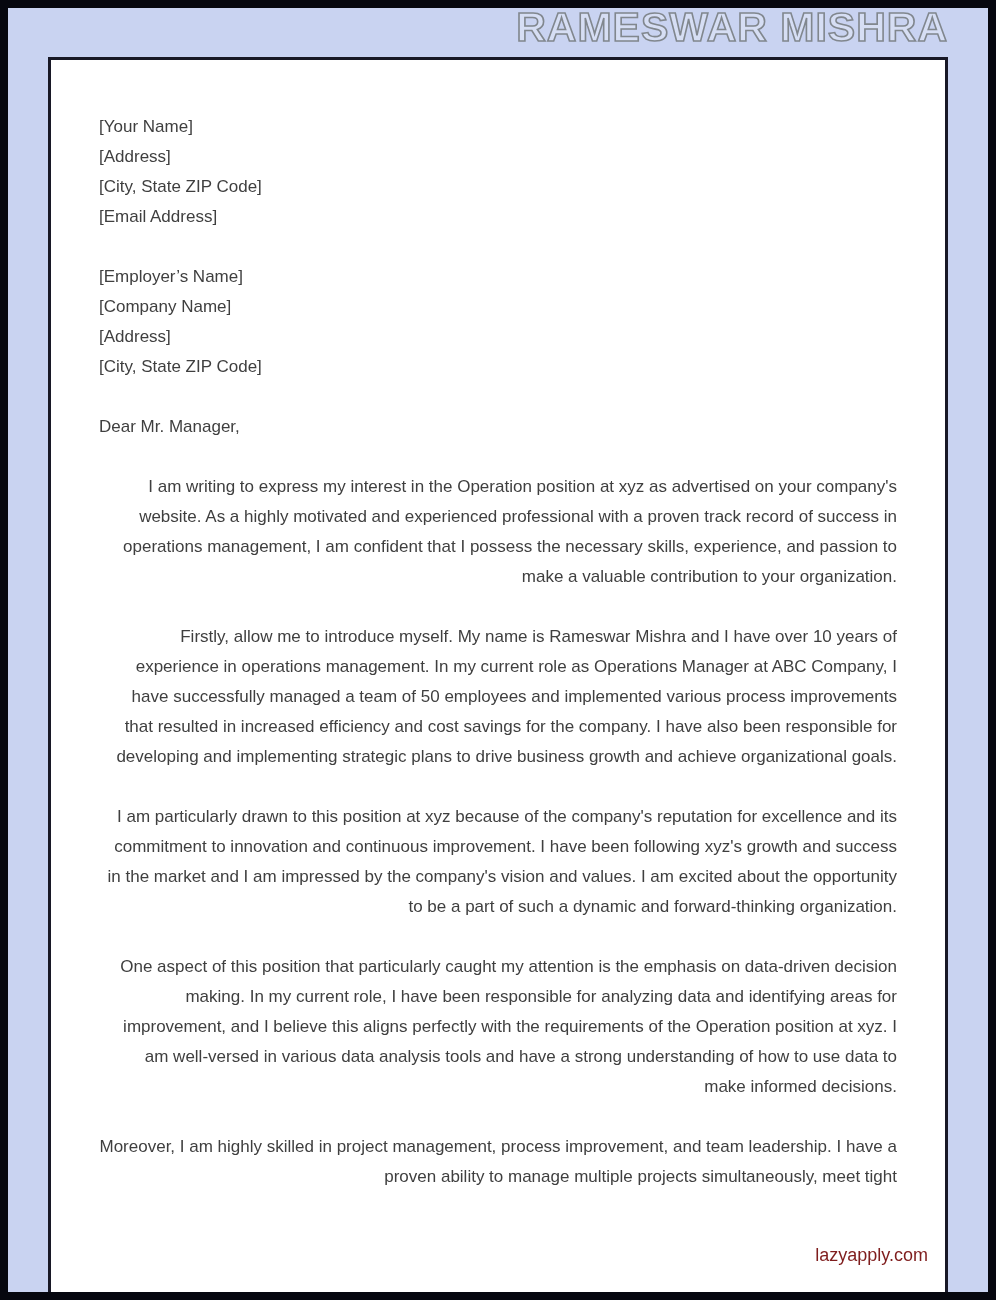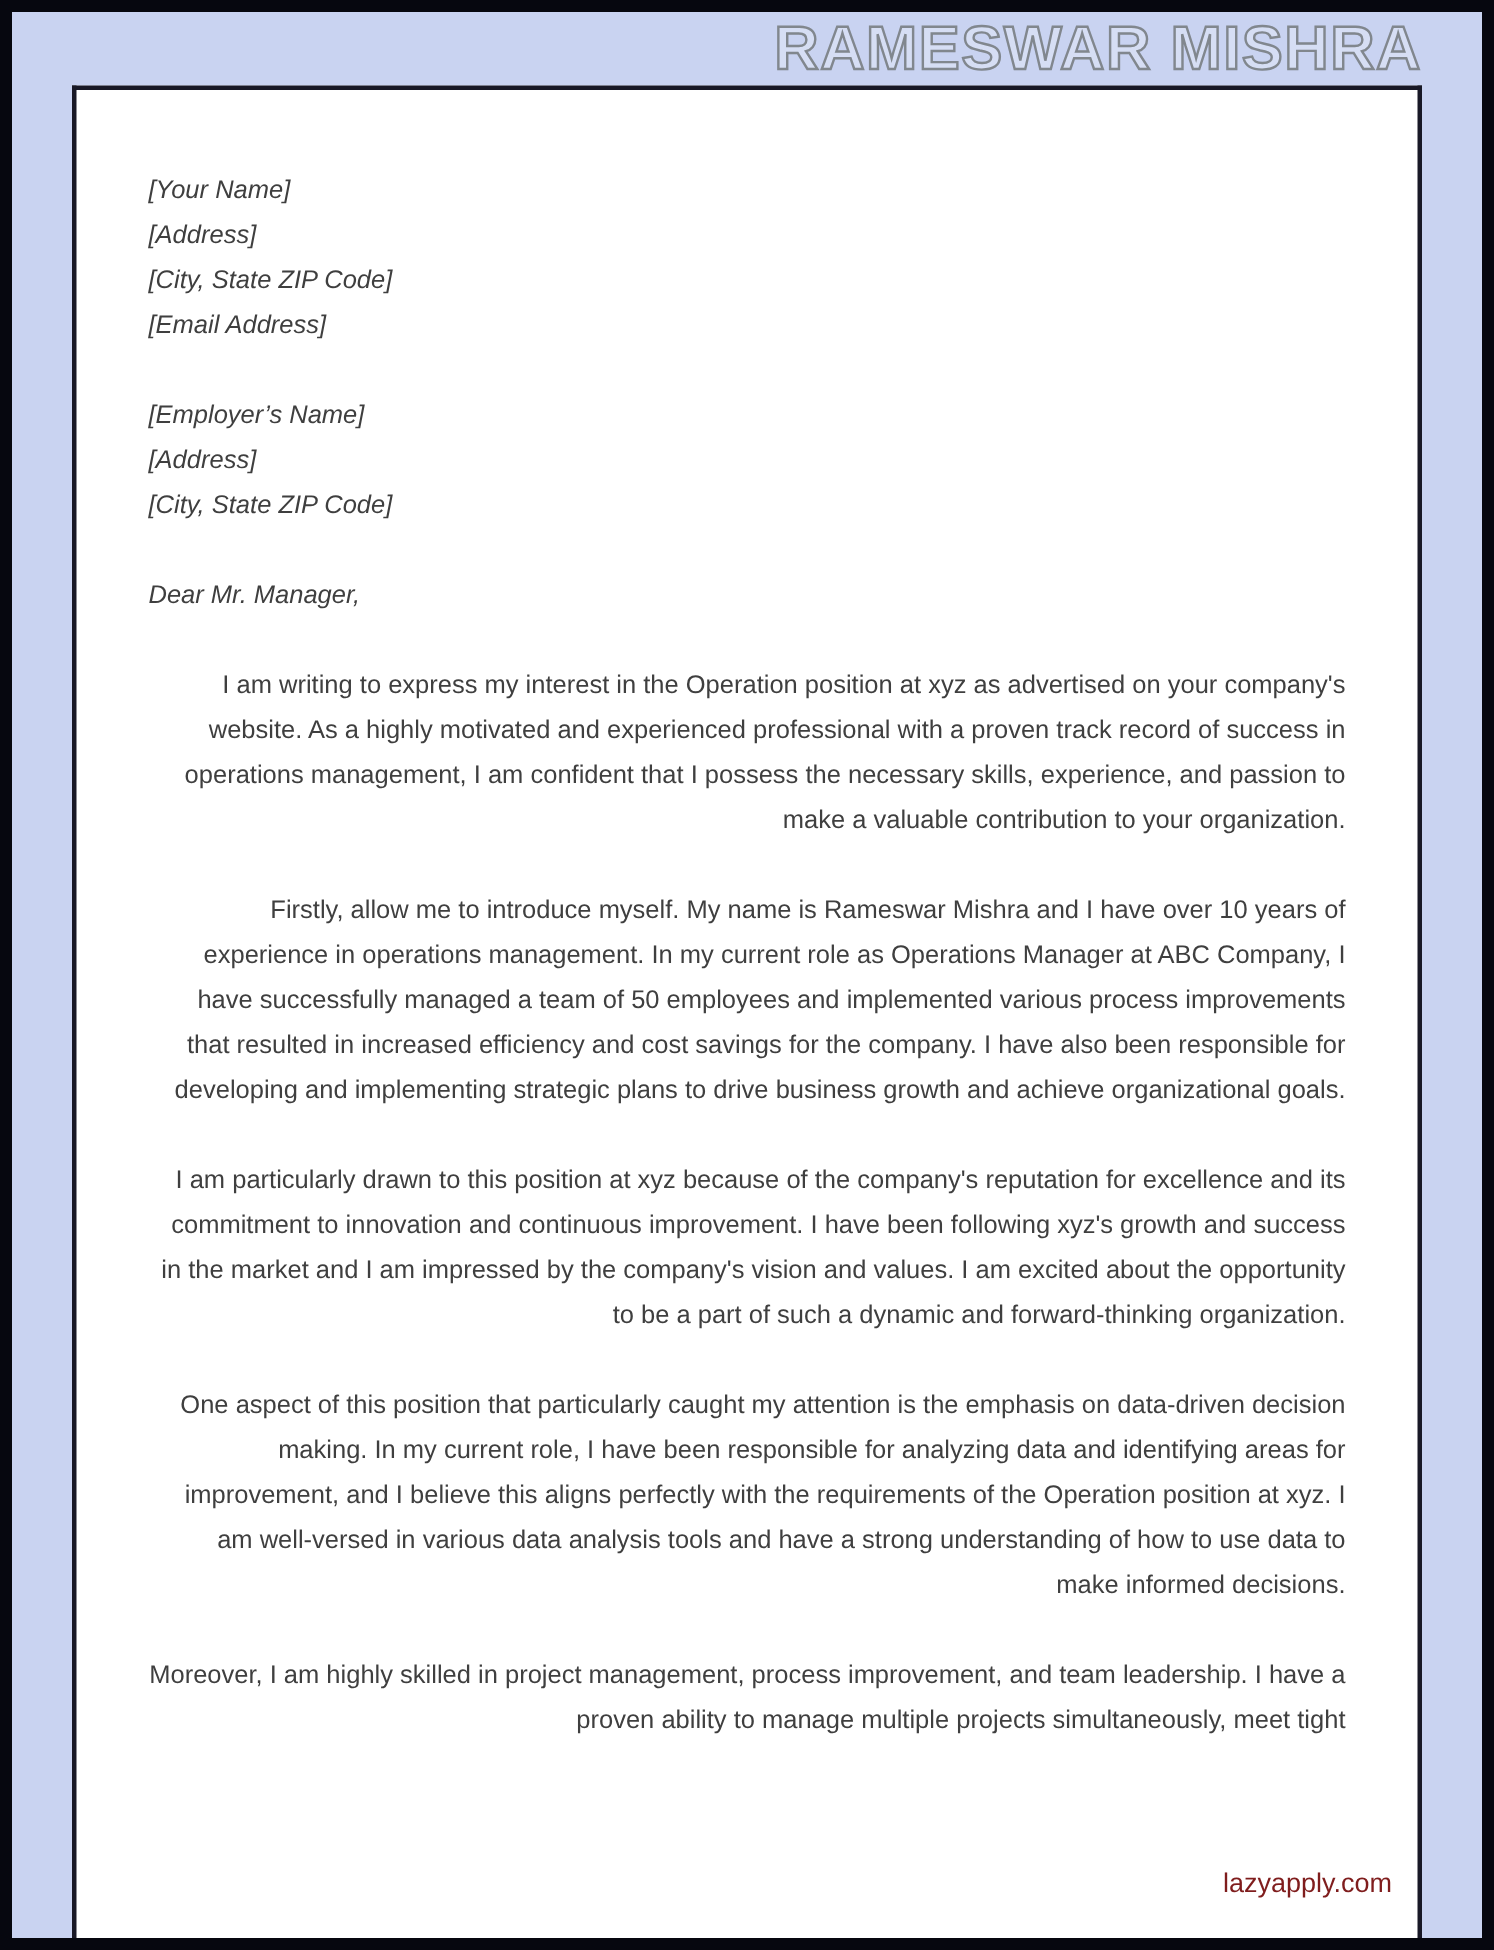--- a/index.html
+++ b/index.html
@@ -14,21 +14,21 @@
     box-sizing: border-box;
     border: 8px solid #06070f;
     background: #c9d3f1;
     overflow: hidden;
     font-family: "Liberation Sans", sans-serif;
   }
   .header-row {
     height: 49px;
     display: flex;
     justify-content: flex-end;
-    align-items: center;
+    align-items: flex-start;
     padding: 0 40px;
     box-sizing: border-box;
     border-radius: 18px;
   }
   .brand {
     font-size: 41px;
     font-weight: 700;
     line-height: 0.95;
     letter-spacing: 1px;
     text-transform: uppercase;
@@ -43,21 +43,20 @@
     background: #ffffff;
     border: 3px solid #181826;
     border-bottom: none;
     padding: 52px 48px 0 48px;
     color: #3f3f3f;
     font-size: 17px;
     line-height: 30px;
   }
   .block {
     margin: 0 0 30px 0;
-    font-style: italic;
   }
   .para {
     margin: 0 0 30px 0;
     max-width: 802px;
     text-align: right;
   }
   .line {
     height: 30px;
   }
   .watermark {
@@ -82,20 +81,21 @@
 
     <div class="block">
       <div class="line">[Your Name]</div>
       <div class="line">[Address]</div>
       <div class="line">[City, State ZIP Code]</div>
       <div class="line">[Email Address]</div>
     </div>
 
     <div class="block">
       <div class="line">[Employer’s Name]</div>
+      <div class="line">[Company Name]</div>
       <div class="line">[Address]</div>
       <div class="line">[City, State ZIP Code]</div>
     </div>
 
     <div class="block">Dear Mr. Manager,</div>
 
     <p class="para">I am writing to express my interest in the Operation position at xyz as advertised on your company's website. As a highly motivated and experienced professional with a proven track record of success in operations management, I am confident that I possess the necessary skills, experience, and passion to make a valuable contribution to your organization.</p>
     <p class="para">Firstly, allow me to introduce myself. My name is Rameswar Mishra and I have over 10 years of experience in operations management. In my current role as Operations Manager at ABC Company, I have successfully managed a team of 50 employees and implemented various process improvements that resulted in increased efficiency and cost savings for the company. I have also been responsible for developing and implementing strategic plans to drive business growth and achieve organizational goals.</p>
     <p class="para">I am particularly drawn to this position at xyz because of the company's reputation for excellence and its commitment to innovation and continuous improvement. I have been following xyz's growth and success in the market and I am impressed by the company's vision and values. I am excited about the opportunity to be a part of such a dynamic and forward-thinking organization.</p>
     <p class="para">One aspect of this position that particularly caught my attention is the emphasis on data-driven decision making. In my current role, I have been responsible for analyzing data and identifying areas for improvement, and I believe this aligns perfectly with the requirements of the Operation position at xyz. I am well-versed in various data analysis tools and have a strong understanding of how to use data to make informed decisions.</p>

